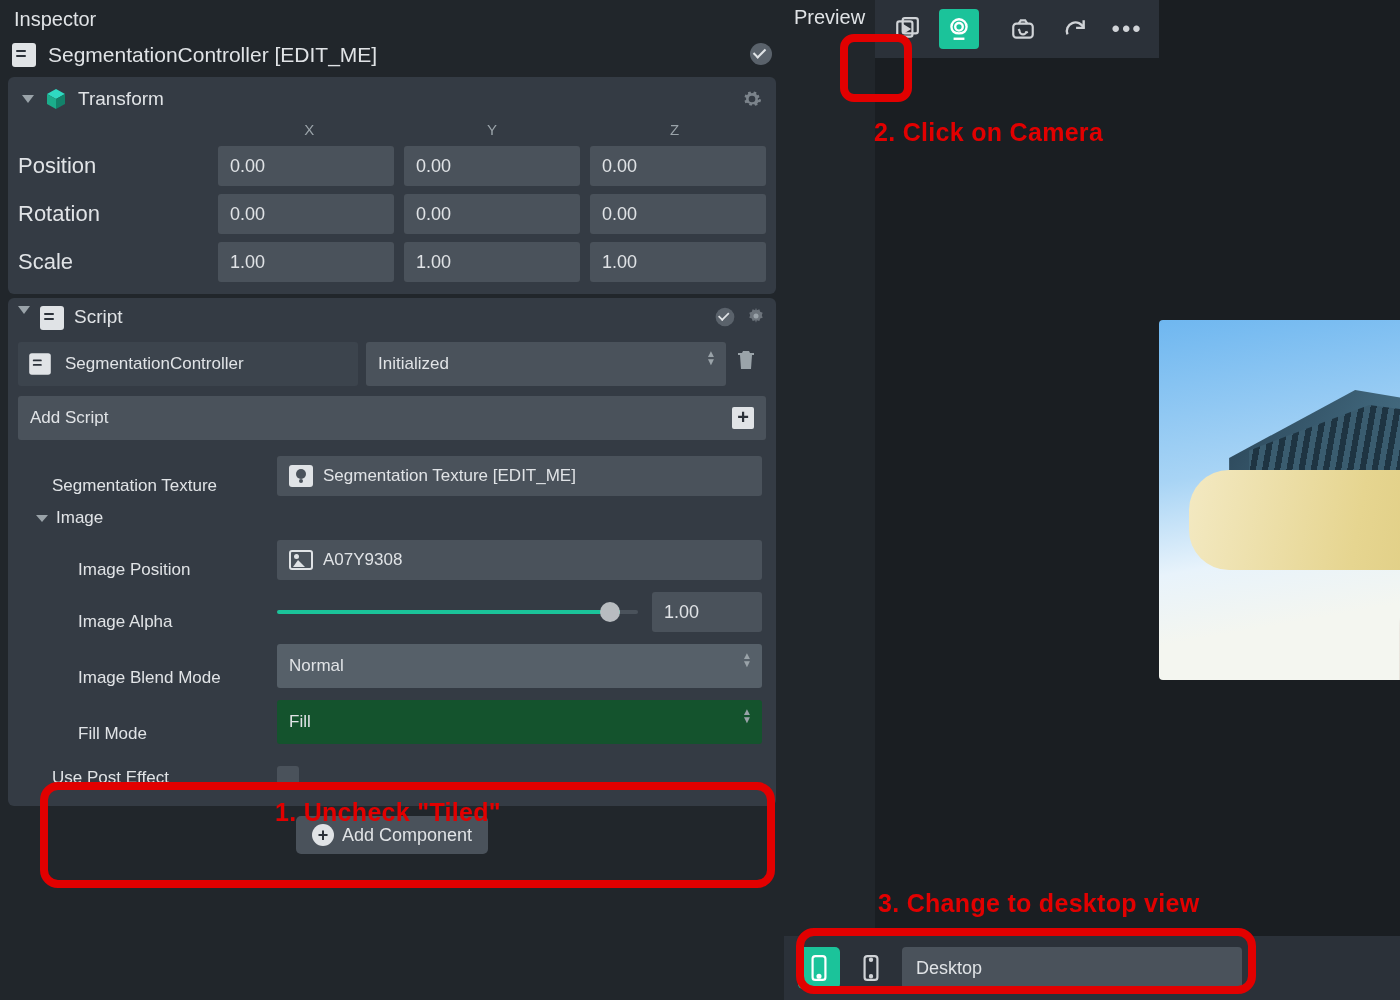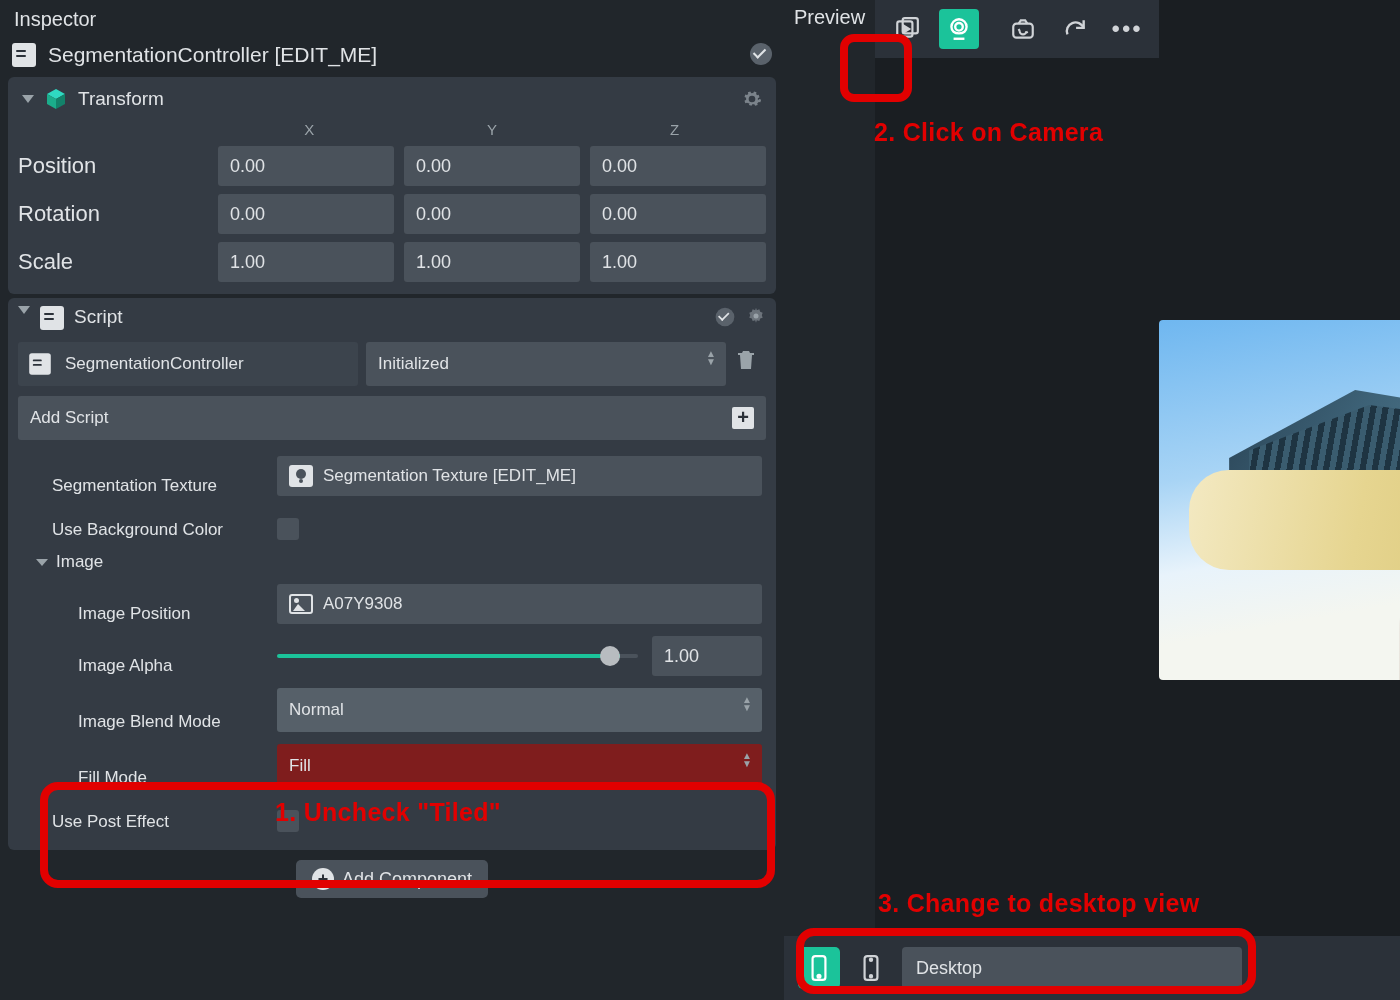--- a/index.html
+++ b/index.html
@@ -211,24 +211,20 @@
       </div>
 
       <div class="sec-body">
         <div class="prop">
           <div class="plbl">Segmentation Texture</div>
           <div class="ref-field">
             <div class="seg-icon"></div>
             <span>Segmentation Texture [EDIT_ME]</span>
           </div>
         </div>
-        <div class="prop">
-          <div class="plbl">Use Background Color</div>
-          <div class="chk"></div>
-        </div>
 
         <div class="sub-head">
           <div class="tri"></div>
           <span>Image</span>
         </div>
         <div class="sub">
           <div class="prop">
             <div class="plbl">Image Position</div>
             <div class="ref-field">
               <div class="img-icon"></div>
@@ -246,21 +242,21 @@
           </div>
           <div class="prop">
             <div class="plbl">Image Blend Mode</div>
             <div class="dropdown" style="background:#566069">
               <span>Normal</span>
               <div class="dd-caret">▲<br>▼</div>
             </div>
           </div>
           <div class="prop">
             <div class="plbl">Fill Mode</div>
-            <div class="dropdown" style="background:#7f1d1d">
+            <div class="dropdown" style="background:#14532d">
               <span>Fill</span>
               <div class="dd-caret">▲<br>▼</div>
             </div>
           </div>
         </div>
         <div class="prop" style="padding-top:14px">
           <div class="plbl">Use Post Effect</div>
           <div class="chk"></div>
         </div>
       </div>

